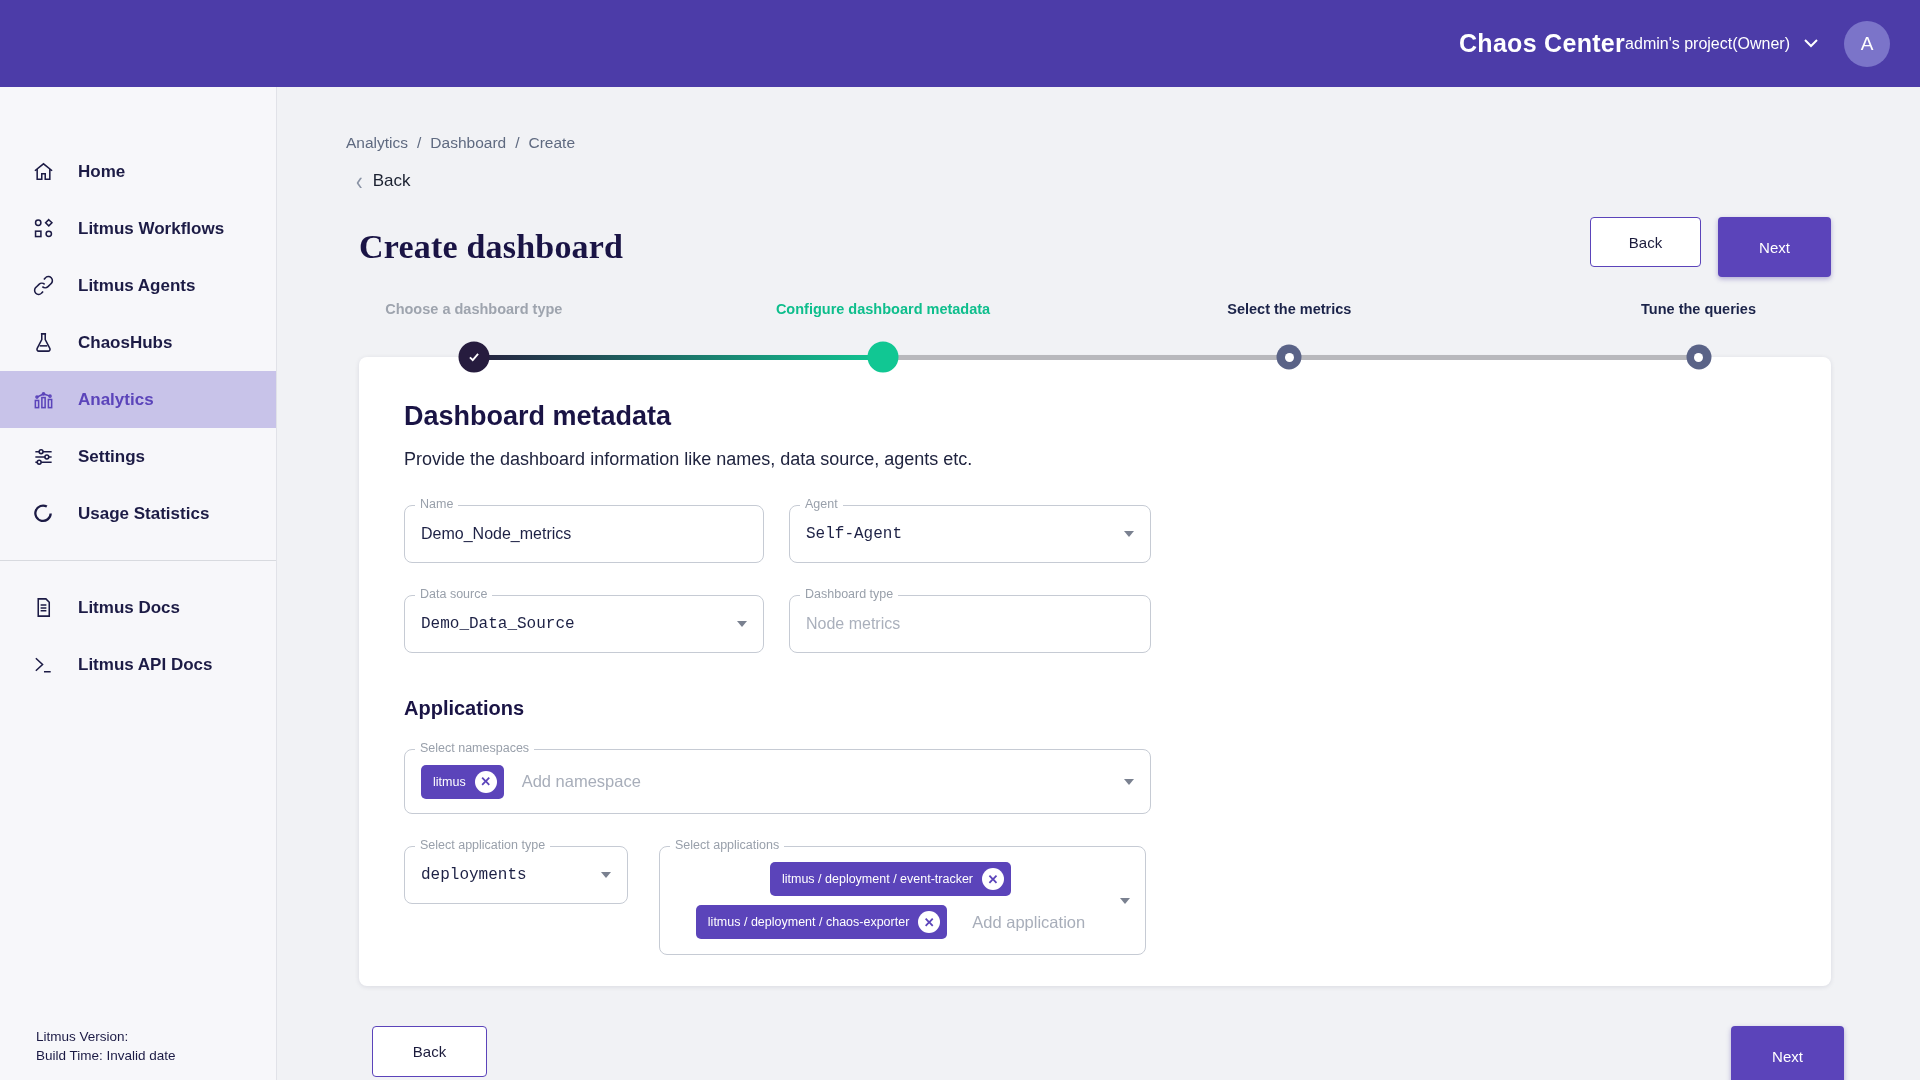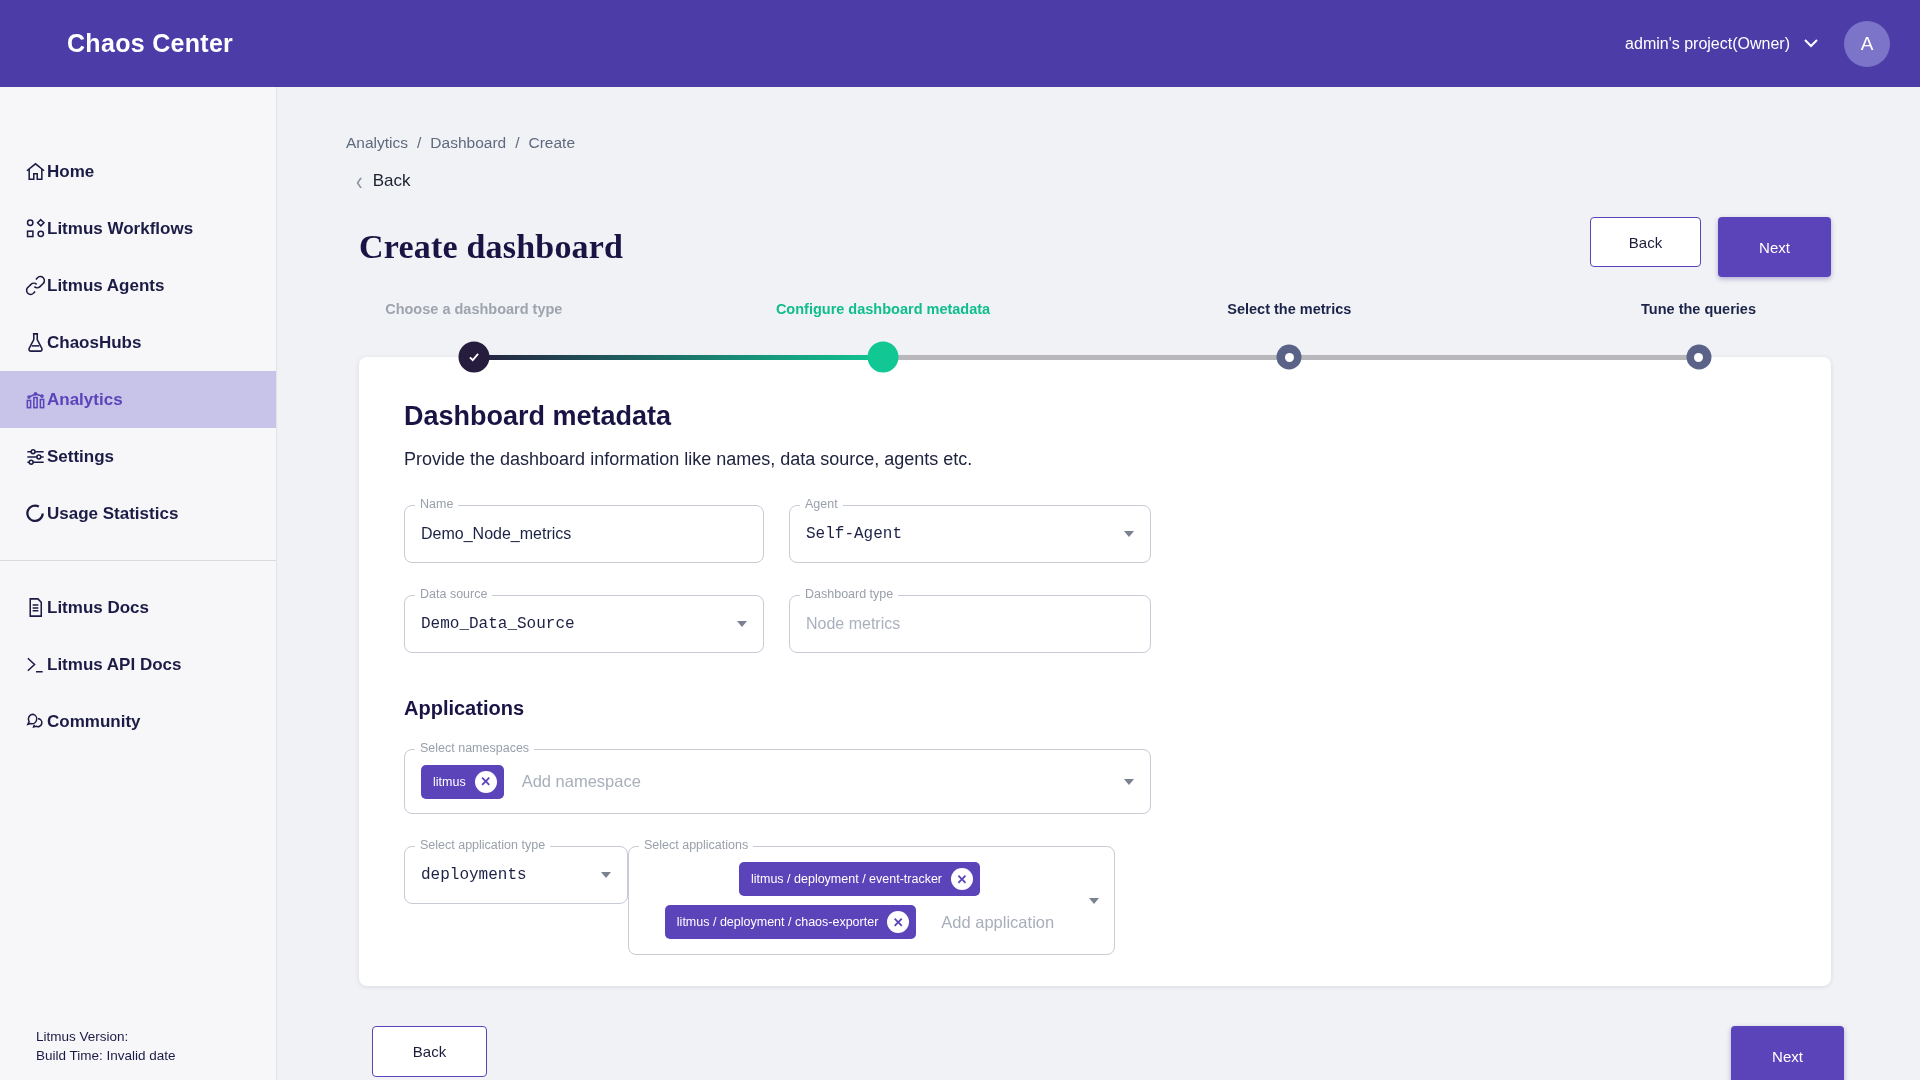--- a/index.html
+++ b/index.html
@@ -1,29 +1,29 @@
 <!DOCTYPE html>
 <html style="--primary: #5B44BA; --header-bg: #4C3CA8; --avatar-bg: #7B74C9; --nav-text: #1C1B45; --nav-active-bg: #C8C3E9; --green: #11C793; --green-text: #0EBE8C;"><head>
 <meta charset="utf-8">
 <style>
   * { margin:0; padding:0; box-sizing:border-box; }
   html,body { width:1920px; height:1080px; overflow:hidden; font-family:"Liberation Sans", sans-serif; background:#F1F2F5; }
 
   
-  .topbar { height:87px; background:var(--header-bg,#4C3CA8); display:flex; align-items:center; justify-content:space-between; padding:0 30px 0 67px; }
+  .topbar { height:87px; background:var(--header-bg,#4C3CA8); display:flex; align-items:center; justify-content:flex-end; padding:0 30px 0 67px; }
   .app-title { color:#FFFFFF; font-size:25px; font-weight:bold; letter-spacing:.3px; }
   .topbar-right { display:flex; align-items:center; gap:26px; }
   .project-select { display:flex; align-items:center; gap:14px; color:#FFFFFF; font-size:16px; cursor:pointer; }
   .avatar { width:46px; height:46px; border-radius:50%; background:var(--avatar-bg,#7B74C9); color:#fff; font-size:19px; display:flex; align-items:center; justify-content:center; }
 
   
   .layout { display:flex; height:993px; }
   .sidebar { width:277px; background:#F7F7FA; border-right:1px solid #E1E2E8; position:relative; flex-shrink:0; }
   .nav { padding-top:56px; }
-  .nav-item { height:57px; display:flex; align-items:center; padding-left:24px; cursor:pointer; color:var(--nav-text,#1C1B45); font-size:17px; font-weight:600; }
+  .nav-item { height:57px; display:flex; align-items:center; gap:23px; padding-left:32px; cursor:pointer; color:var(--nav-text,#1C1B45); font-size:17px; font-weight:600; }
   .nav-item svg { width:23px; height:23px; stroke:currentColor; fill:none; stroke-width:1.6; flex-shrink:0; }
   .nav-item.active { background:var(--nav-active-bg,#C8C3E9); color:var(--primary,#5B44BA); }
   .nav-divider { height:1px; background:#D8DADF; margin:18px 0 18px 0; }
   .sidebar-footer { position:absolute; left:36px; bottom:14px; font-size:13.5px; color:#1C1B45; line-height:1.45; }
   .sidebar-footer b { font-weight:normal; }
 
   
   .main { flex:1; padding:47px 89px 0 69px; position:relative; }
   .breadcrumb { font-size:15.5px; color:#5F6A80; display:flex; gap:9px; }
   .breadcrumb .crumb { cursor:pointer; }
@@ -70,21 +70,21 @@
   .fgrid .field { height:58px; }
 
   .apps-heading { margin-top:44px; font-size:20px; font-weight:bold; color:#1A1445; }
 
   .ns-field { margin-top:29px; width:747px; height:65px; }
   .chip { background:var(--primary,#5B44BA); color:#fff; border-radius:5px; height:34px; display:inline-flex; align-items:center; gap:9px; padding:0 7px 0 12px; font-size:12.5px; flex-shrink:0; }
   .chip .x { width:22px; height:22px; border-radius:50%; background:#fff; color:var(--primary,#5B44BA); display:flex; align-items:center; justify-content:center; font-size:13px; font-weight:bold; cursor:pointer; }
   .ph { font-size:16.5px; color:#A8AEBA;margin-left:8px; }
   .ns-field .ph { margin-left:18px; }
 
-  .apps-row { margin-top:32px; display:flex; }
+  .apps-row { margin-top:32px; display:flex; gap:31px; }
   .type-field { width:224px; height:58px; }
   .apps-field { width:487px; height:109px; padding:13px 40px 13px 16px; display:flex; flex-direction:column; justify-content:center; gap:9px; align-items:center; }
   .apps-field .row2 { display:flex; align-items:center; gap:17px; }
   .apps-field .caret { position:absolute; right:15px; top:50%; margin-top:-3px; }
   .ns-caret { margin-left:auto; }
 
   .footer-row { width:1472px; margin:40px 0 0 13px; display:flex; justify-content:space-between; }
   .footer-row .btn-outline { width:115px; height:51px; }
 </style>
 </head>
@@ -171,27 +171,20 @@
             <path d="M6.5 3h8l3.5 3.5V21h-11.5z"></path>
             <path d="M9 9.5h6M9 12.5h6M9 15.5h6"></path>
           </svg>
         <span>Litmus Docs</span>
       </div>
       <div class="nav-item">
         <svg viewBox="0 0 24 24">
             <path d="M4 5.5 11 12l-7 6.5M12.5 19.5h7"></path>
           </svg>
         <span>Litmus API Docs</span>
-      </div>
-      <div class="nav-item">
-        <svg viewBox="0 0 24 24">
-            <path d="M9.5 4.5a5 5 0 0 0-4.2 7.7L4 15l3-.8a5 5 0 1 0 2.5-9.7z"></path>
-            <path d="M14.5 9a4.2 4.2 0 1 1-1.8 8l-2.7.7.8-2.4"></path>
-          </svg>
-        <span>Community</span>
       </div>
     </nav>
     <div class="sidebar-footer">
       <div><b>Litmus Version:</b></div>
       <div><b>Build Time:</b> <span>Invalid date</span></div>
     </div>
   </aside>
 
   <main class="main">
     <div class="breadcrumb">

